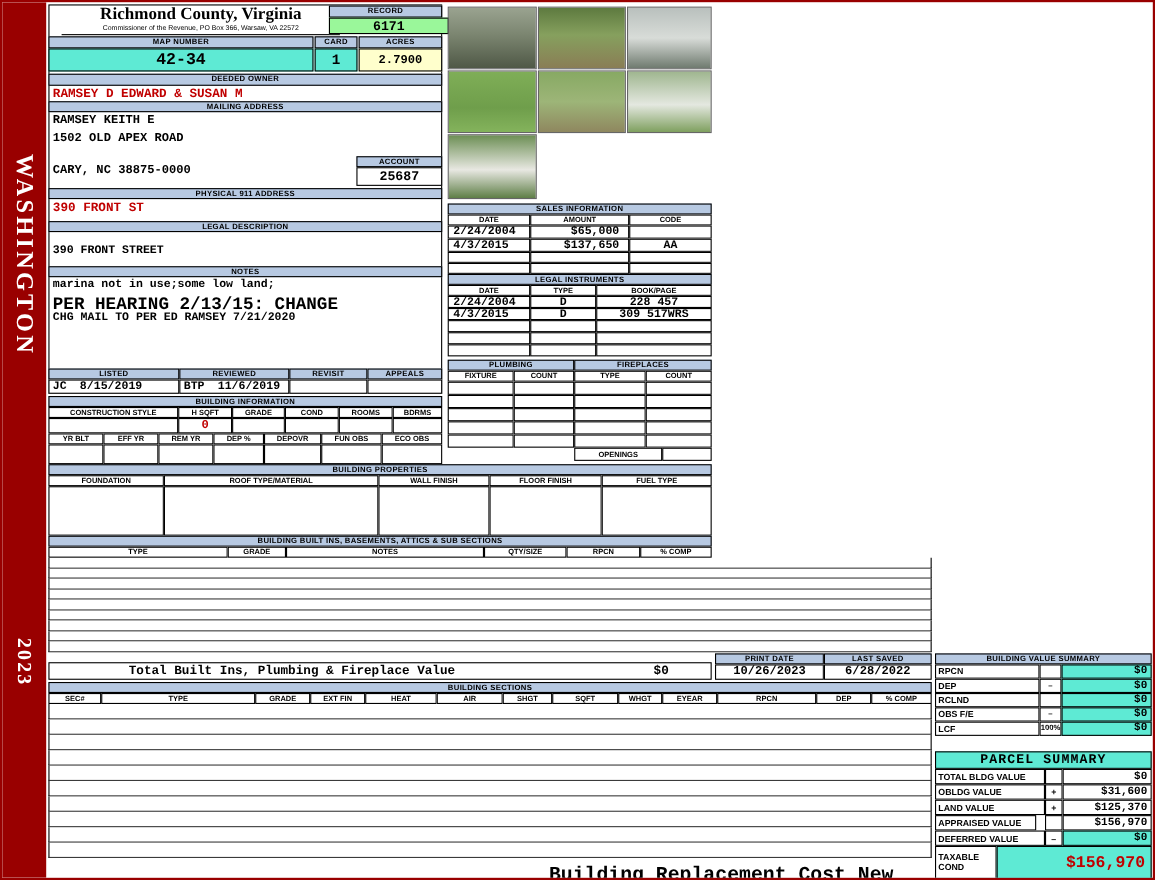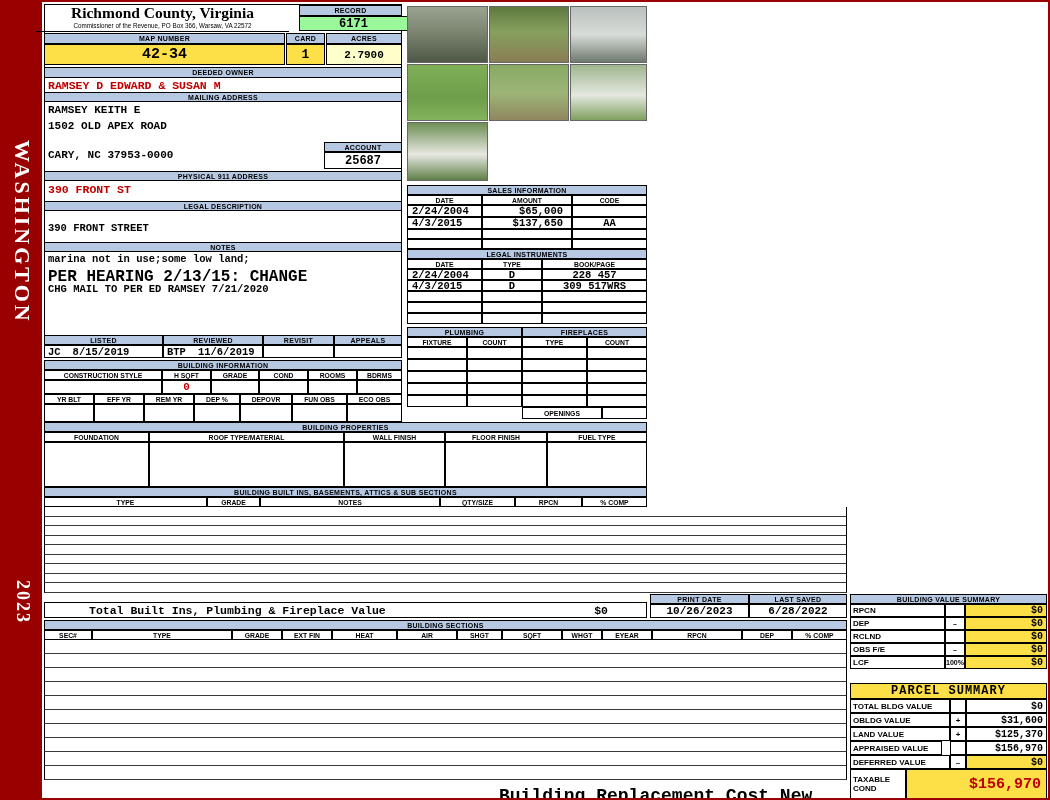--- a/index.html
+++ b/index.html
@@ -14,59 +14,59 @@
   .ol{border:1px solid #000;pointer-events:none;}
   .mono{font-family:"Liberation Mono","DejaVu Sans Mono",monospace;font-weight:bold;}
   .red{color:#c00000;}
   .ctr{display:flex;align-items:center;justify-content:center;}
   .lf{display:flex;align-items:center;justify-content:flex-start;}
   .rt{display:flex;align-items:center;justify-content:flex-end;}
   .thinrow{border-left:1px solid #000;border-right:1px solid #000;border-bottom:1px solid #3a3a3a;}
   .sidebar{position:absolute;left:0;top:0;width:40px;height:796px;background:#990000;}
   .vtext{position:absolute;left:2px;width:36px;color:#fff;writing-mode:vertical-rl;
          font-family:"Liberation Serif",serif;font-weight:bold;display:flex;align-items:center;justify-content:center;}
-  .yellow{background:#fde047;}
+  .yellow{background:#5eead4;}
   .green{background:#9af79a;}
   .cream{background:#ffffcc;}
   .photo{position:absolute;box-sizing:border-box;border:1px solid #666;}
 </style>
 </head>
 <body>
 
 <div class="page">
 
   <div class="sidebar">
     <div class="vtext" style="top:115px;height:230px;font-size:22px;letter-spacing:3px;">WASHINGTON</div>
     <div class="vtext" style="top:565px;height:70px;font-size:18px;letter-spacing:2px;">2023</div>
   </div>
 
   <div class="abs ol" style="left:42px;top:2px;width:358px;height:354px;"></div>
 
-  <div class="abs" style="left:34px;top:2px;width:253px;height:47px;">
+  <div class="abs" style="left:54px;top:2px;width:253px;height:47px;">
     <div style="text-align:center;font:bold 15.5px 'Liberation Serif',serif;">Richmond County, Virginia</div>
     <div style="text-align:center;font:6.3px 'Liberation Sans',sans-serif;border-bottom:1px solid #000;padding-bottom:2px;">Commissioner of the Revenue, PO Box 366, Warsaw, VA 22572</div>
   </div>
 
   <div class="abs hbar" style="left:297px;top:3px;width:103px;height:11px;">RECORD</div>
   <div class="abs cell green ctr mono" style="left:297px;top:14px;width:109px;height:15px;font-size:12px;">6171</div>
 
   <div class="abs hbar" style="left:42px;top:31px;width:241px;height:11px;">MAP NUMBER</div>
   <div class="abs hbar" style="left:284px;top:31px;width:39px;height:11px;">CARD</div>
   <div class="abs hbar" style="left:324px;top:31px;width:76px;height:11px;">ACRES</div>
   <div class="abs cell yellow ctr mono" style="left:42px;top:42px;width:241px;height:21px;font-size:15px;">42-34</div>
   <div class="abs cell yellow ctr mono" style="left:284px;top:42px;width:39px;height:21px;font-size:13px;">1</div>
   <div class="abs cell cream ctr mono" style="left:324px;top:42px;width:76px;height:21px;font-size:11px;">2.7900</div>
 
   <div class="abs hbar" style="left:42px;top:65px;width:358px;height:11px;">DEEDED OWNER</div>
   <div class="abs mono red" style="left:46px;top:77px;font-size:11.5px;">RAMSEY D EDWARD &amp; SUSAN M</div>
 
   <div class="abs hbar" style="left:42px;top:90px;width:358px;height:10px;">MAILING ADDRESS</div>
   <div class="abs mono" style="left:46px;top:102px;font-size:11px;">RAMSEY KEITH E</div>
   <div class="abs mono" style="left:46px;top:118px;font-size:11px;">1502 OLD APEX ROAD</div>
-  <div class="abs mono" style="left:46px;top:147px;font-size:11px;">CARY, NC 37953-0000</div>
+  <div class="abs mono" style="left:46px;top:147px;font-size:11px;">CARY, NC 38875-0000</div>
   <div class="abs hbar" style="left:322px;top:140px;width:78px;height:10px;">ACCOUNT</div>
   <div class="abs cell ctr mono" style="left:322px;top:150px;width:78px;height:17px;font-size:12px;">25687</div>
 
   <div class="abs hbar" style="left:42px;top:169px;width:358px;height:10px;">PHYSICAL 911 ADDRESS</div>
   <div class="abs mono red" style="left:46px;top:181px;font-size:11.5px;">390 FRONT ST</div>
 
   <div class="abs hbar" style="left:42px;top:199px;width:358px;height:10px;">LEGAL DESCRIPTION</div>
   <div class="abs mono" style="left:46px;top:220px;font-size:10.5px;">390 FRONT STREET</div>
 
   <div class="abs hbar" style="left:42px;top:240px;width:358px;height:10px;">NOTES</div>
@@ -140,21 +140,21 @@
   <div class="abs thinrow" style="left:42px;top:514.5px;width:803px;height:9.5px;"></div>
   <div class="abs thinrow" style="left:42px;top:524px;width:803px;height:9.5px;"></div>
   <div class="abs thinrow" style="left:42px;top:533.5px;width:803px;height:9.5px;"></div>
   <div class="abs thinrow" style="left:42px;top:543px;width:803px;height:9.5px;"></div>
   <div class="abs thinrow" style="left:42px;top:552.5px;width:803px;height:9.5px;"></div>
   <div class="abs thinrow" style="left:42px;top:562px;width:803px;height:9.5px;"></div>
   <div class="abs thinrow" style="left:42px;top:571.5px;width:803px;height:9.5px;"></div>
   <div class="abs thinrow" style="left:42px;top:581px;width:803px;height:9.5px;"></div>
 
   <div class="abs cell" style="left:42px;top:600px;width:603px;height:16px;display:flex;align-items:center;justify-content:space-between;">
-    <span class="mono" style="font-size:11.5px;margin-left:44px;">Total Built Ins, Plumbing &amp; Fireplace Value</span>
+    <span class="mono" style="font-size:11.5px;margin-left:72px;">Total Built Ins, Plumbing &amp; Fireplace Value</span>
     <span class="mono" style="font-size:11.5px;margin-right:38px;">$0</span>
   </div>
 
   <div class="photo" style="left:405px;top:4px;width:81px;height:57px;background:linear-gradient(180deg,#9aa390 0%,#7b8570 45%,#4f5846 100%);"></div>
   <div class="photo" style="left:487px;top:4px;width:80px;height:57px;background:linear-gradient(180deg,#5d7a3f 0%,#86a05e 45%,#8a7d55 100%);"></div>
   <div class="photo" style="left:568px;top:4px;width:77px;height:57px;background:linear-gradient(180deg,#b9c0bd 0%,#d8dcd8 50%,#6f7a6f 100%);"></div>
   <div class="photo" style="left:405px;top:62px;width:81px;height:57px;background:linear-gradient(180deg,#7fae57 0%,#6f9e4b 60%,#84b35c 100%);"></div>
   <div class="photo" style="left:487px;top:62px;width:80px;height:57px;background:linear-gradient(180deg,#87a963 0%,#9db578 50%,#8f875f 100%);"></div>
   <div class="photo" style="left:568px;top:62px;width:77px;height:57px;background:linear-gradient(180deg,#9fb68f 0%,#e4e8e0 55%,#7fa05f 100%);"></div>
   <div class="photo" style="left:405px;top:120px;width:81px;height:59px;background:linear-gradient(180deg,#6d8f55 0%,#e8e8e2 55%,#5f7f47 100%);"></div>

